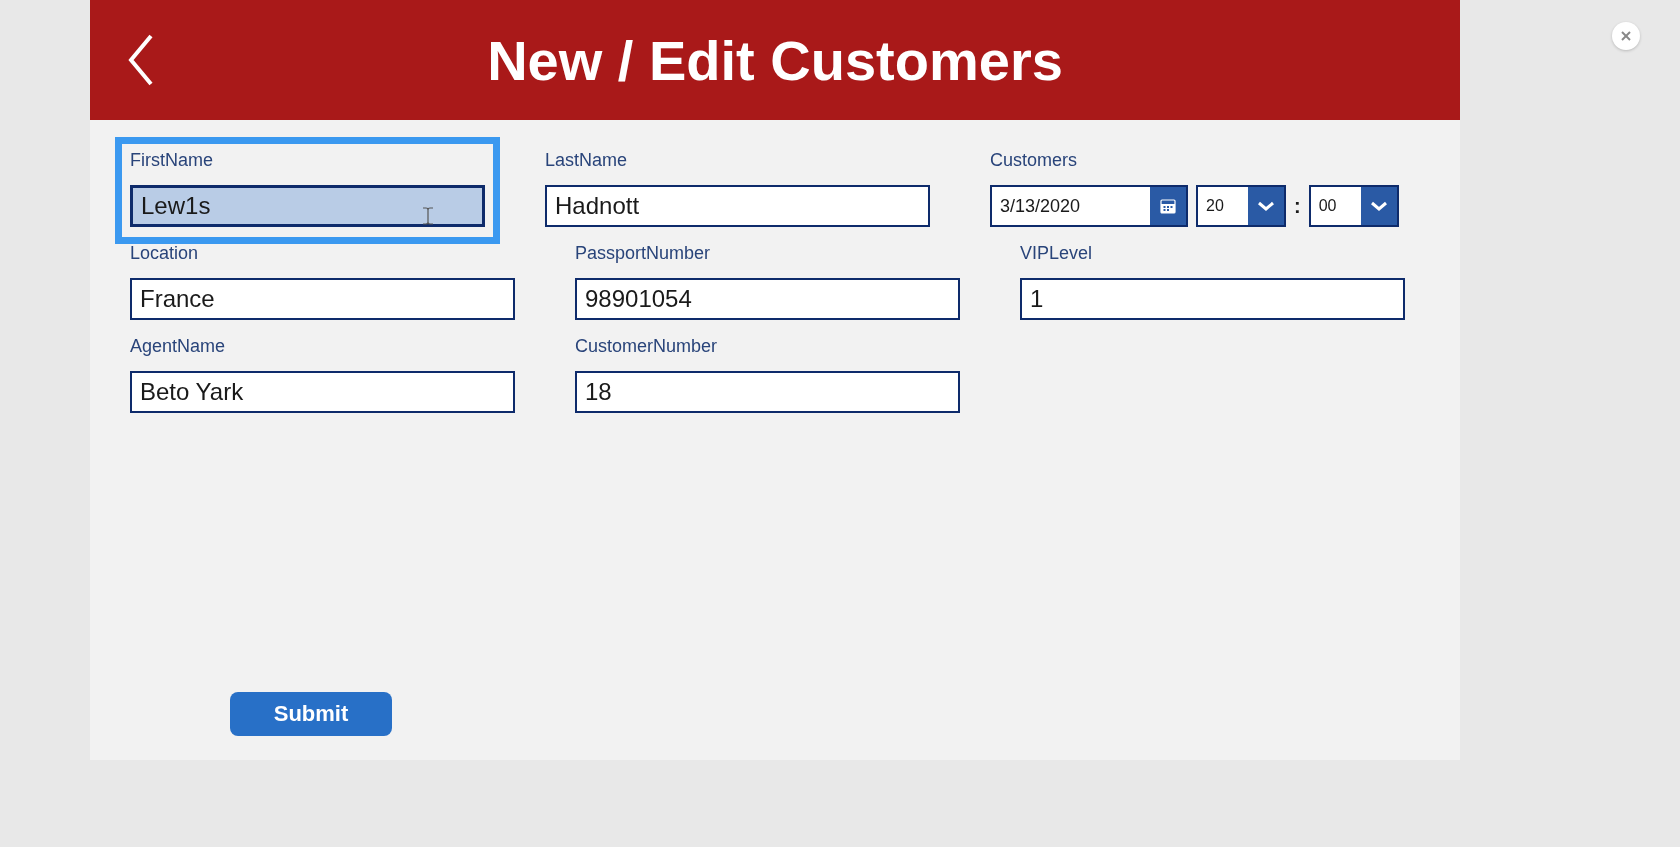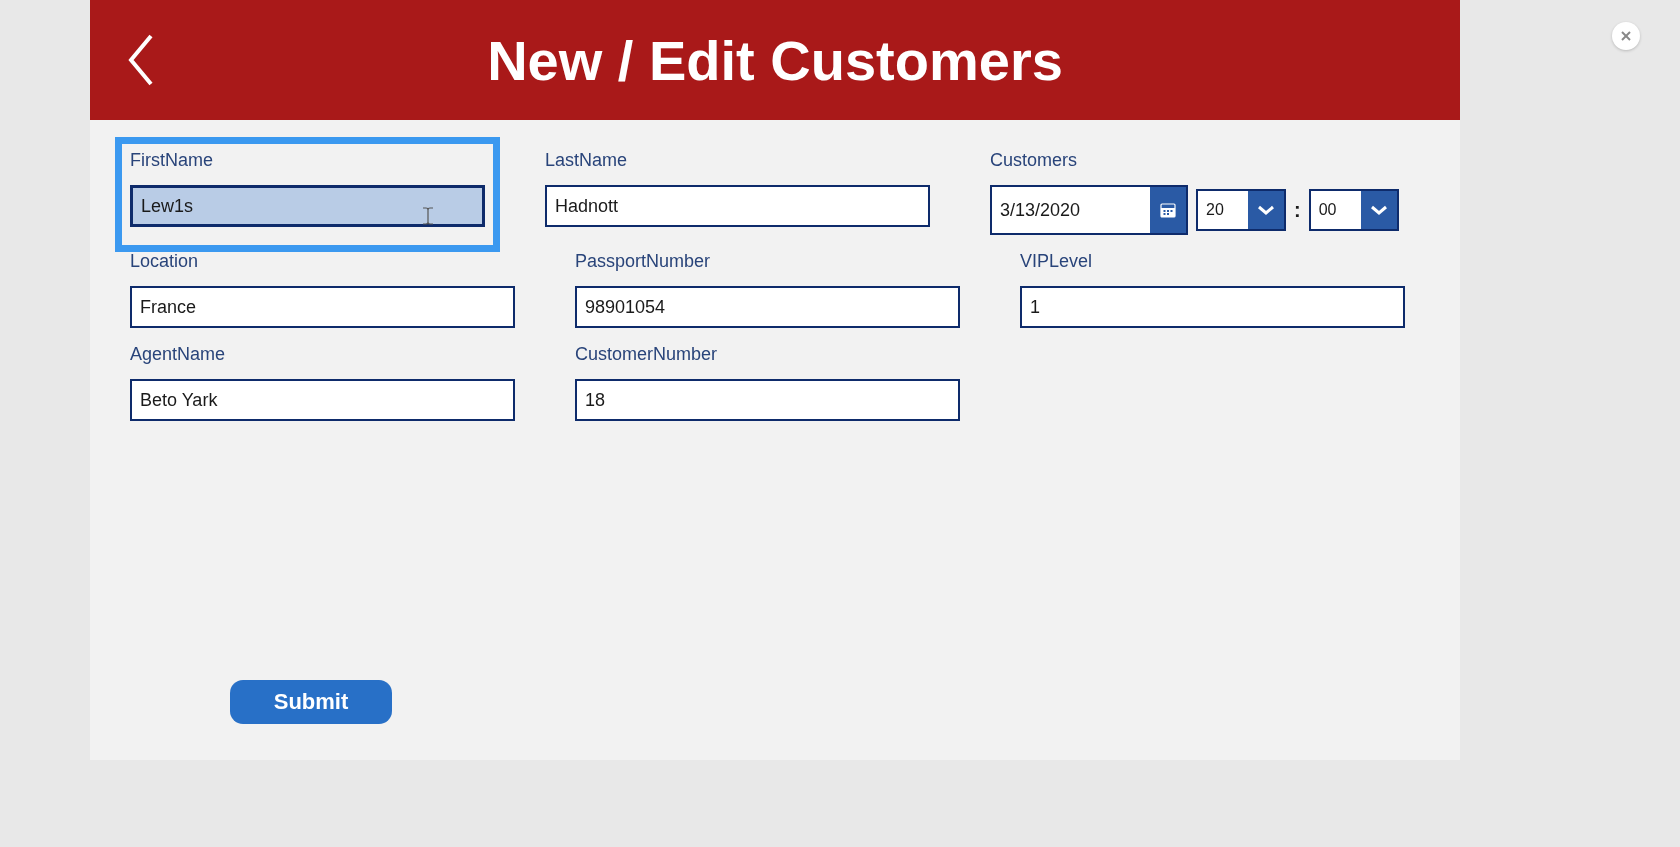--- a/index.html
+++ b/index.html
@@ -72,37 +72,37 @@
       color: #29447a;
       font-size: 18px;
       margin-bottom: 14px;
       display: block;
     }
     .input {
       width: 100%;
       height: 42px;
       border: 2px solid #0e2b6b;
       background: #fff;
-      font-size: 18px;
+      font-size: 24px;
       padding: 0 8px;
       color: #1a1a1a;
       outline: none;
     }
     .field.highlighted .input {
       background: #b9cce6;
       border: 3px solid #0e2b6b;
     }
     .date-group {
       display: flex;
       align-items: center;
       gap: 8px;
     }
     .date-input-wrap {
       display: flex;
-      height: 50px;
+      height: 42px;
       border: 2px solid #0e2b6b;
       background: #a3a3a3;
     }
     .date-input {
       width: 158px;
       border: none;
       font-size: 18px;
       padding: 0 8px;
       outline: none;
       color: #1a1a1a;
@@ -146,29 +146,29 @@
       fill: none;
     }
     .colon {
       font-size: 20px;
       color: #1a1a1a;
       font-weight: 700;
     }
     .submit-btn {
       position: absolute;
       left: 140px;
-      bottom: 36px;
+      bottom: 24px;
       width: 162px;
       height: 44px;
       background: #2870c7;
       color: #fff;
       font-size: 22px;
       font-weight: 600;
       border: none;
-      border-radius: 13px;
+      border-radius: 8px;
       cursor: pointer;
     }
     .close-btn {
       position: absolute;
       right: 40px;
       top: 22px;
       width: 28px;
       height: 28px;
       background: #fff;
       border-radius: 50%;

